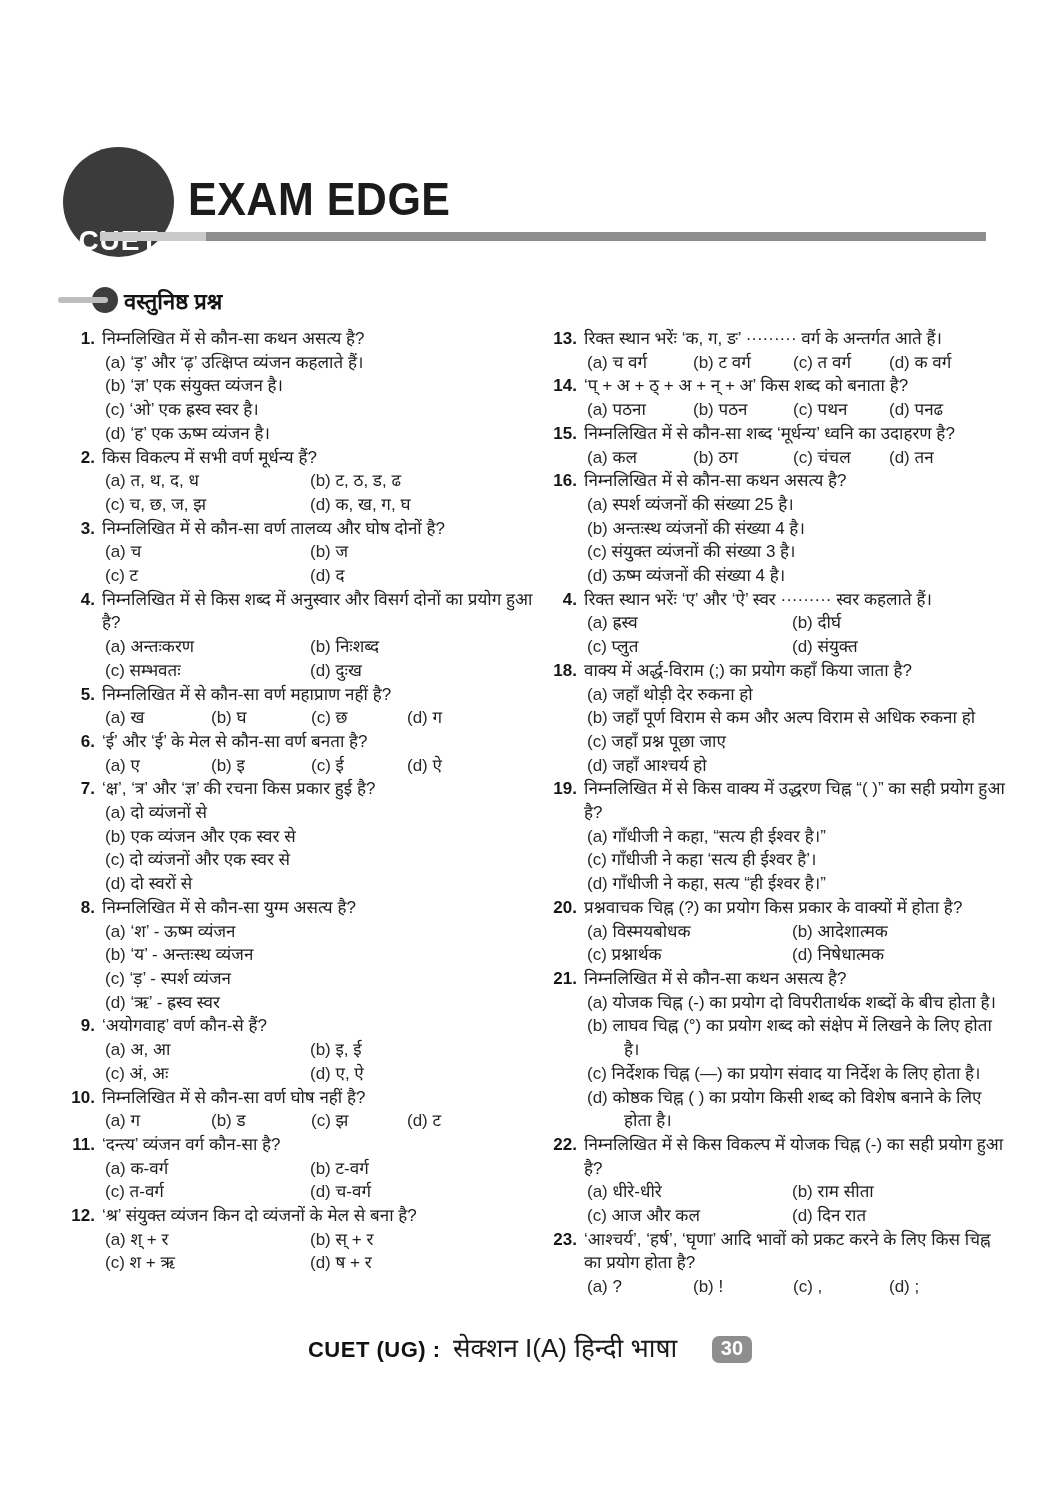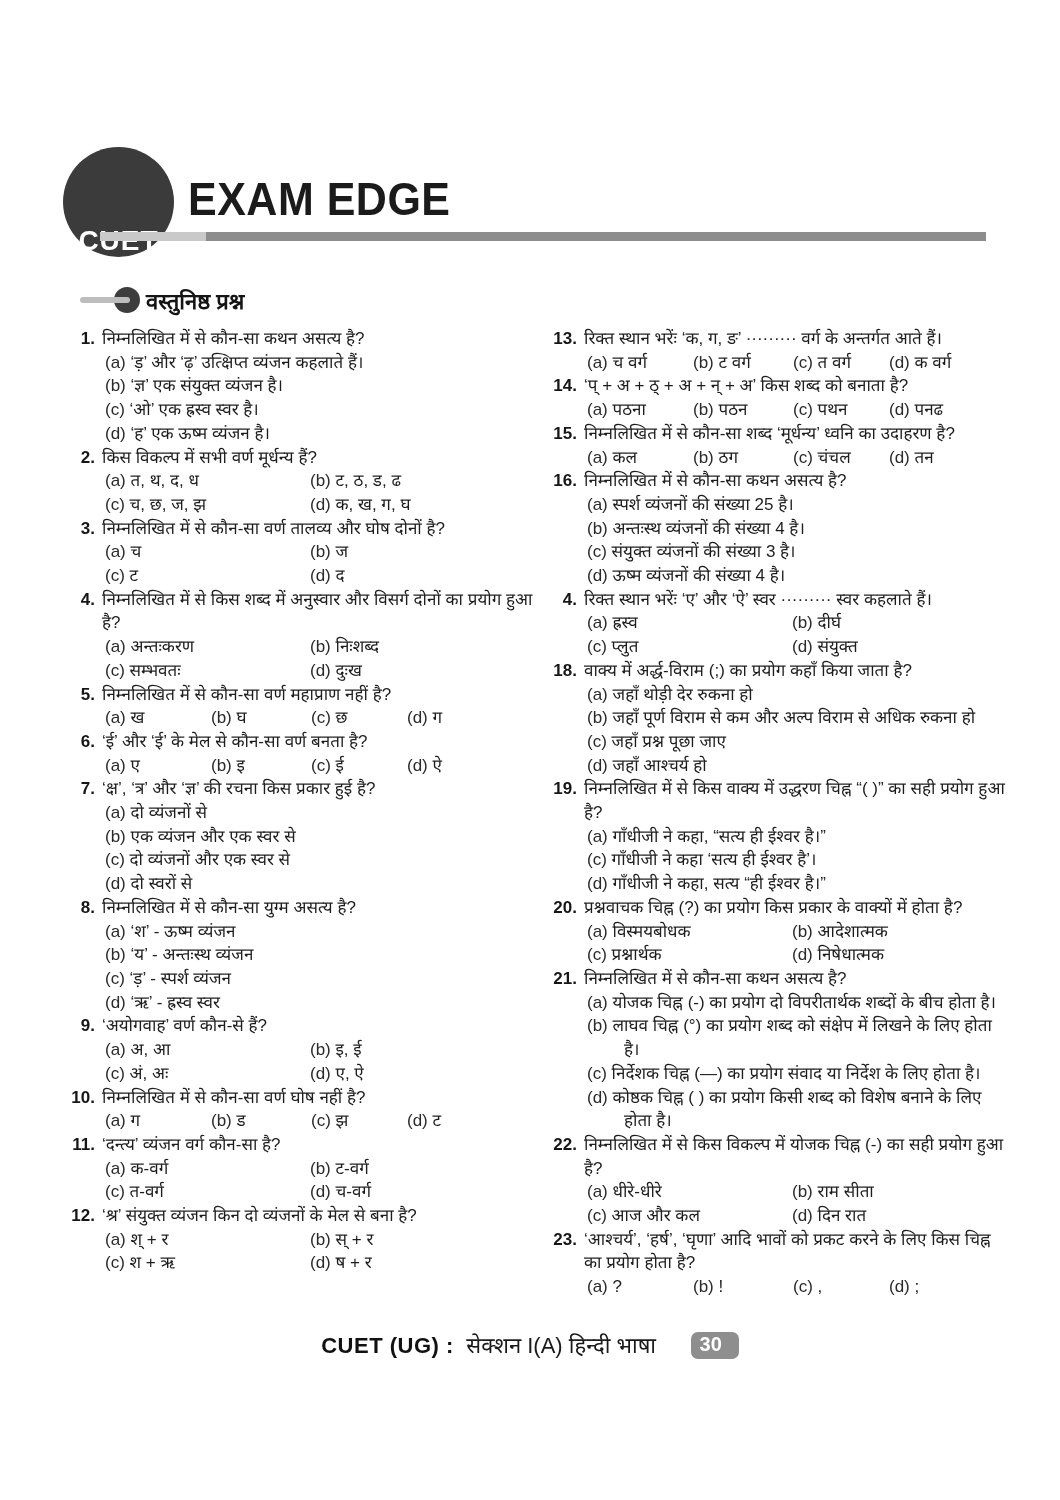--- a/index.html
+++ b/index.html
@@ -31,21 +31,21 @@
     position:absolute; left:100px; top:232px; width:106px; height:9px;
     background:#c9c9c9; z-index:2;
   }
   .header-bar-dark {
     position:absolute; left:206px; top:232px; width:780px; height:9px;
     background:#8d8d8d; z-index:2;
   }
 
   
   .section-head {
-    position:absolute; left:80px; top:284px; height:32px;
+    position:absolute; left:58px; top:284px; height:32px;
     display:flex; align-items:center; z-index:1;
   }
   .sec-icon { position:relative; width:62px; height:28px; }
   .sec-dot {
     position:absolute; left:34px; top:1px; width:26px; height:26px;
     border-radius:50%; background:#3d3d3d; z-index:1;
   }
   .sec-line {
     position:absolute; left:0; top:11px; width:50px; height:6px;
     background:#bdbdbd; border-radius:3px; z-index:2;
@@ -80,25 +80,25 @@
   .opt-text  { color:#1d1d1d; }
 
   
   .footer {
     position:absolute; left:0; width:1060px; top:1329px;
     text-align:center; white-space:nowrap;
   }
   .footer-exam {
     font-weight:bold; font-size:22px; color:#111111; letter-spacing:0.5px;
   }
-  .footer-section { font-size:22px; color:#1a1a1a; margin-left:8px; }
+  .footer-section { font-size:26px; color:#1a1a1a; margin-left:8px; }
   .page-badge {
     display:inline-block; margin-left:30px;
     background:#8e8e8e; color:#ffffff; font-weight:bold; font-size:20px;
-    border-radius:7px; padding:1px 17px 3px 9px; vertical-align:2px;
+    border-radius:7px; padding:1px 9px 3px 9px; vertical-align:2px;
   }
 </style>
 </head>
 <body>
 
 <div class="logo-circle">
   <span class="logo-text">CUET</span>
 </div>
 <div class="brand-title">EXAM EDGE</div>
 <div class="header-bar-light"></div>

